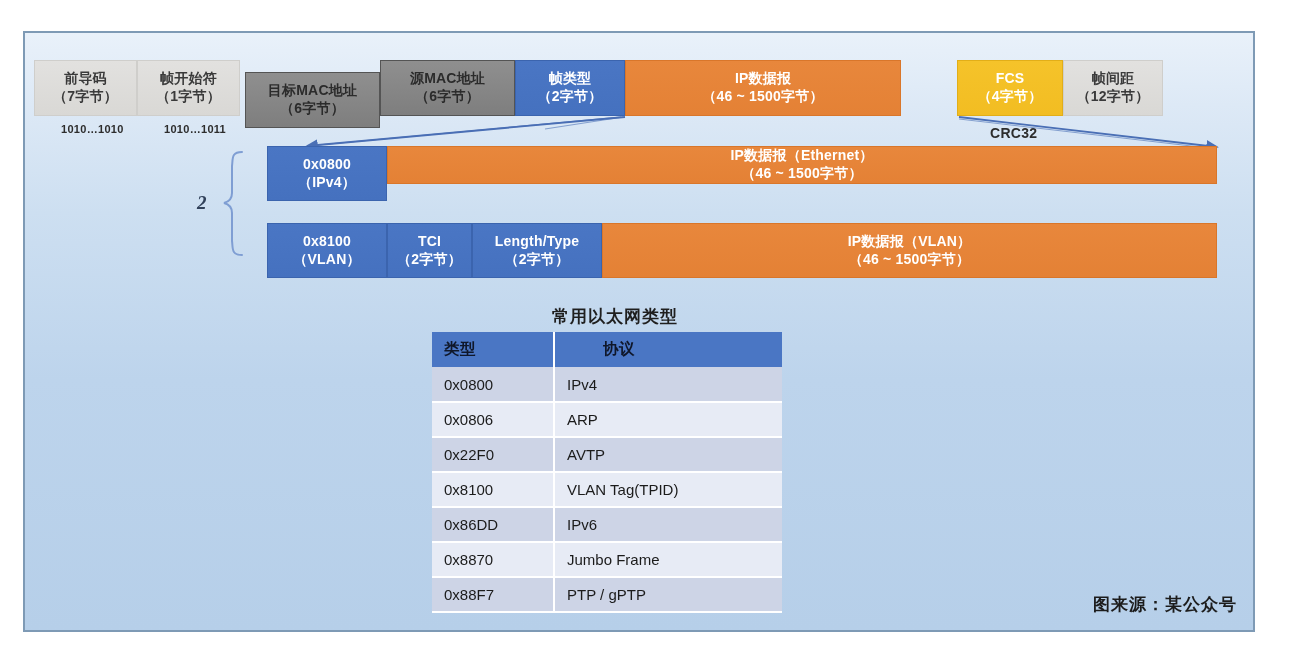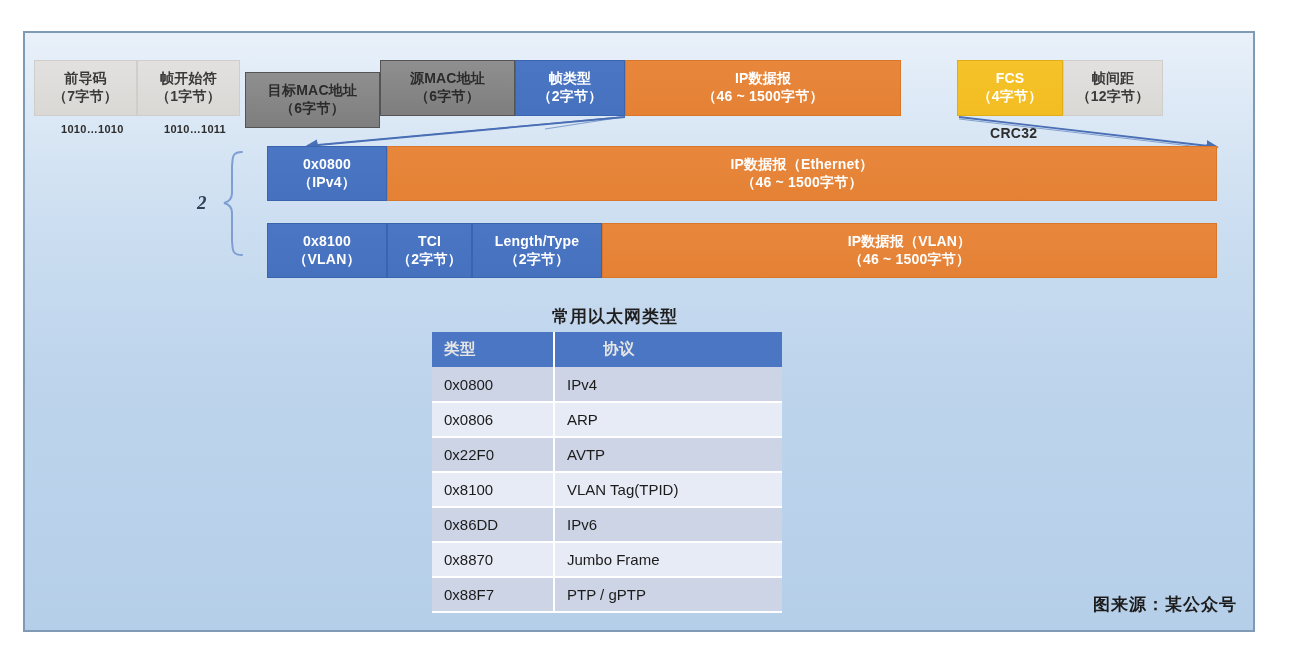--- a/index.html
+++ b/index.html
@@ -119,21 +119,21 @@
   #proto-table {
     position: absolute;
     left: 407px;
     top: 299px;
     width: 350px;
     border-collapse: collapse;
     font-size: 15px;
   }
   #proto-table th {
     background: #4a76c4;
-    color: #e5e5e5;
+    color: #0f172a;
     font-weight: bold;
     text-align: left;
     padding: 7px 0 7px 12px;
     font-size: 15.5px;
     letter-spacing: .6px;
     border-right: 2px solid #ffffff;
     height: 31px;
   }
   #proto-table th:last-child { border-right: none; padding-left: 48px; }
   #proto-table td {
@@ -230,21 +230,21 @@
     <path d="M217,119 C206,119 208,126 207,133 L207,160 C207,167 203,169 199,170
              C203,171 207,173 207,180 L207,208 C208,215 206,222 217,222" stroke="#7f9ed3" stroke-width="2" fill="none" stroke-linecap="round"></path>
   </svg>
 
   <div class="group-num" style="left:172px; top:159px;">2</div>
 
   <div class="field f-blue" style="left:242px; top:113px; width:120px; height:55px;">
     <span class="l1">0x0800</span>
     <span class="l2">（IPv4）</span>
   </div>
-  <div class="field f-orange" style="left:362px; top:113px; width:830px; height:55px;">
+  <div class="field f-orange" style="left:362px; top:113px; width:830px; height:38px;">
     <span class="l1">IP数据报（Ethernet）</span>
     <span class="l2">（46 ~ 1500字节）</span>
   </div>
 
   <div class="field f-blue" style="left:242px; top:190px; width:120px; height:55px;">
     <span class="l1">0x8100</span>
     <span class="l2">（VLAN）</span>
   </div>
   <div class="field f-blue" style="left:362px; top:190px; width:85px; height:55px;">
     <span class="l1">TCI</span>

